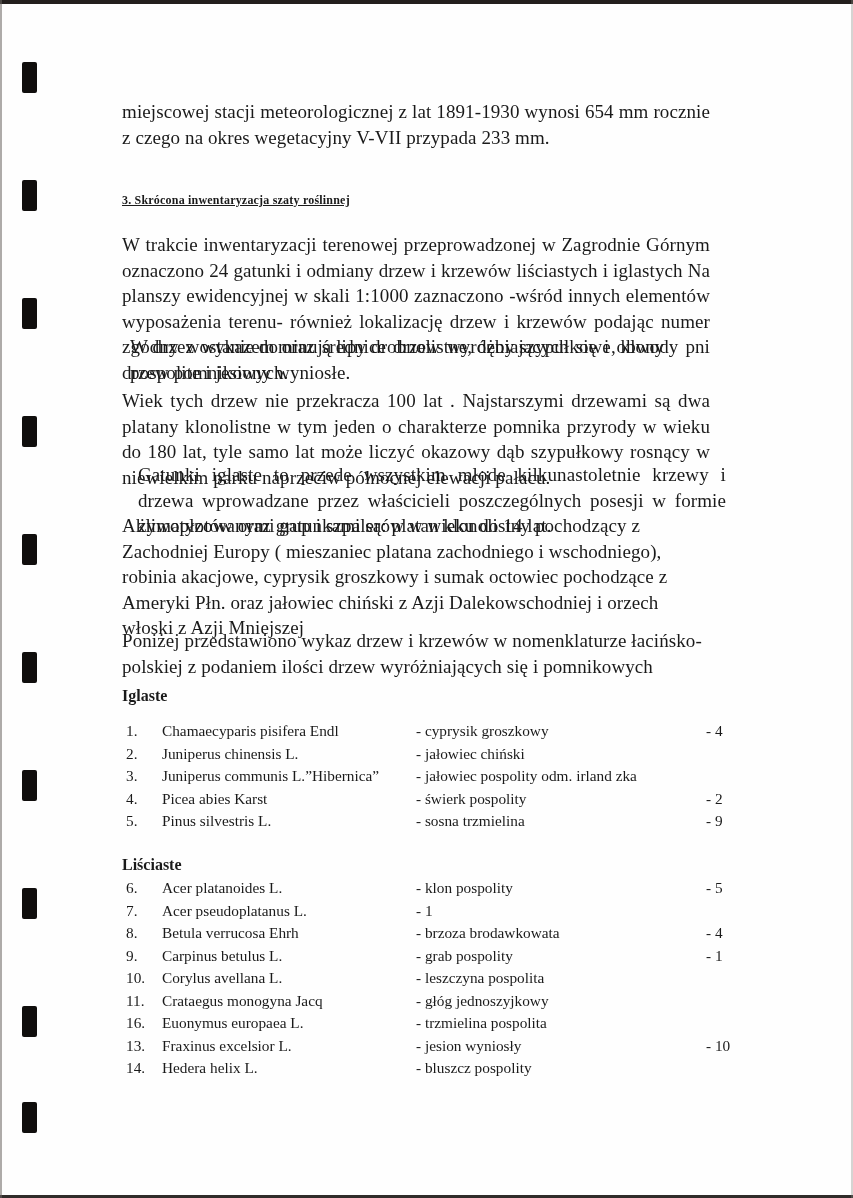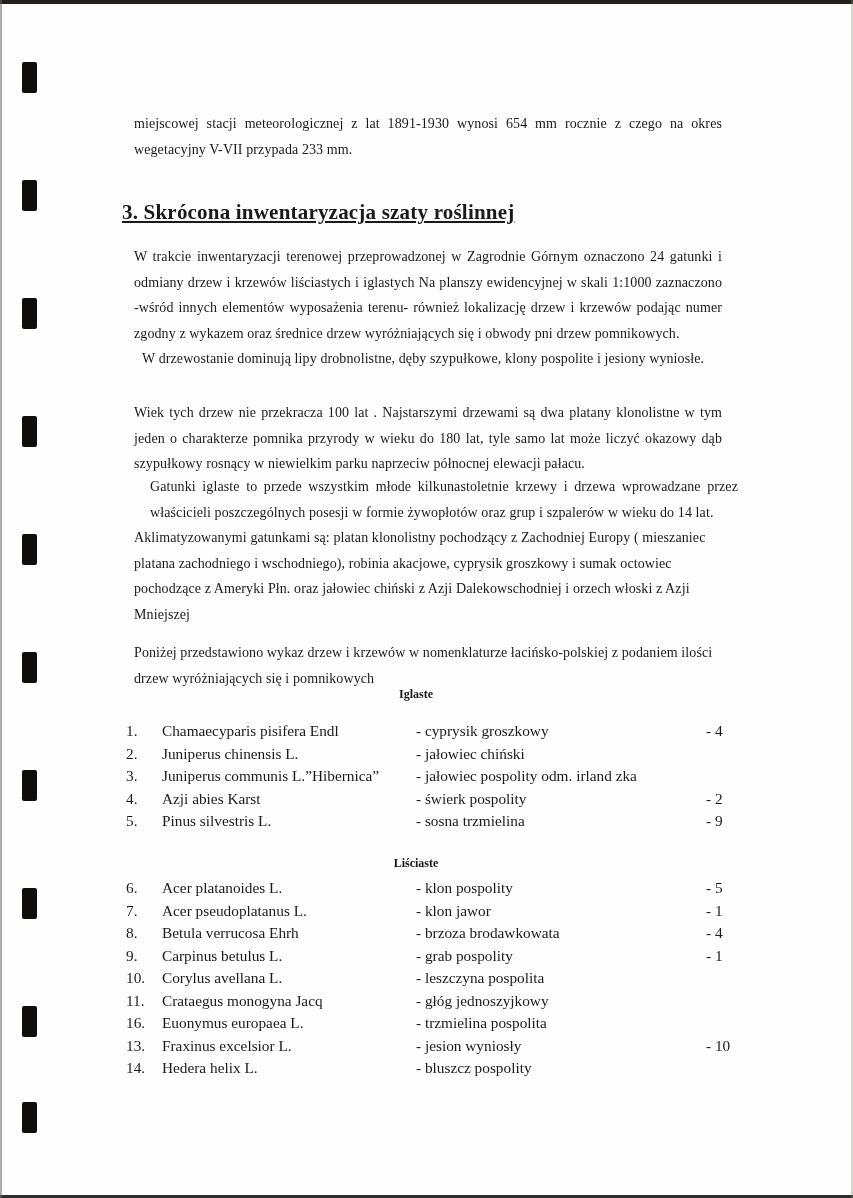--- a/index.html
+++ b/index.html
@@ -58,50 +58,49 @@
   }
 
   .content {
     position: absolute;
     left: 122px;
     top: 0;
     width: 588px;
   }
 
   p.body {
-    margin: 12px;
-    font-size: 14px;
+    margin: 0;
+    font-size: 19px;
     line-height: 25.6px;
     text-align: justify;
     text-justify: inter-word;
     letter-spacing: .1px;
   }
   p.body.nojust { text-align: left; }
 
   .para-intro { position: absolute; left: 0; top: 99px; width: 588px; }
   .section-heading {
     position: absolute;
     left: 0; top: 183px;
-    font-size: 21px;
+    font-size: 12px;
     font-weight: bold;
     text-decoration: underline;
     letter-spacing: .2px;
   }
   .para-main  { position: absolute; left: 0; top: 232px; width: 588px; }
   .para-b     { position: absolute; left: 8px; top: 334px; width: 588px; }
   .para-c     { position: absolute; left: 0; top: 388px; width: 588px; }
   .para-d     { position: absolute; left: 16px; top: 462px; width: 588px; }
   .para-e     { position: absolute; left: 0; top: 513px; width: 588px; }
   .para-f     { position: absolute; left: 0; top: 628px; width: 588px; }
 
   .list-title {
     position: absolute;
     width: 588px;
-    text-align: center;
-    font-size: 12px;
+    font-size: 16px;
     font-weight: bold;
   }
   .title-iglaste   { left: 0; top: 687px; }
   .title-lisciaste { left: 0; top: 856px; }
 
   .tree-list {
     position: absolute;
     left: 0;
     width: 640px;
     list-style: none;
@@ -195,21 +194,21 @@
           <span class="t-cnt"></span>
         </li>
         <li class="tree-row">
           <span class="t-num">3.</span>
           <span class="t-lat">Juniperus communis L.”Hibernica”</span>
           <span class="t-pol">- jałowiec pospolity odm. irland zka</span>
           <span class="t-cnt"></span>
         </li>
         <li class="tree-row">
           <span class="t-num">4.</span>
-          <span class="t-lat">Azji abies Karst</span>
+          <span class="t-lat">Picea abies Karst</span>
           <span class="t-pol">- świerk pospolity</span>
           <span class="t-cnt">-  2</span>
         </li>
         <li class="tree-row">
           <span class="t-num">5.</span>
           <span class="t-lat">Pinus silvestris L.</span>
           <span class="t-pol">-  sosna trzmielina</span>
           <span class="t-cnt">-  9</span>
         </li>
       </ul>
@@ -219,21 +218,20 @@
     <ul class="tree-list list-lisciaste" id="list-deciduous">
         <li class="tree-row">
           <span class="t-num">6.</span>
           <span class="t-lat">Acer platanoides L.</span>
           <span class="t-pol">-   klon pospolity</span>
           <span class="t-cnt">-  5</span>
         </li>
         <li class="tree-row">
           <span class="t-num">7.</span>
           <span class="t-lat">Acer  pseudoplatanus L.</span>
-          <span class="t-pol">-   klon jawor</span>
           <span class="t-cnt">-  1</span>
         </li>
         <li class="tree-row">
           <span class="t-num">8.</span>
           <span class="t-lat">Betula verrucosa Ehrh</span>
           <span class="t-pol">-   brzoza brodawkowata</span>
           <span class="t-cnt">-  4</span>
         </li>
         <li class="tree-row">
           <span class="t-num">9.</span>

